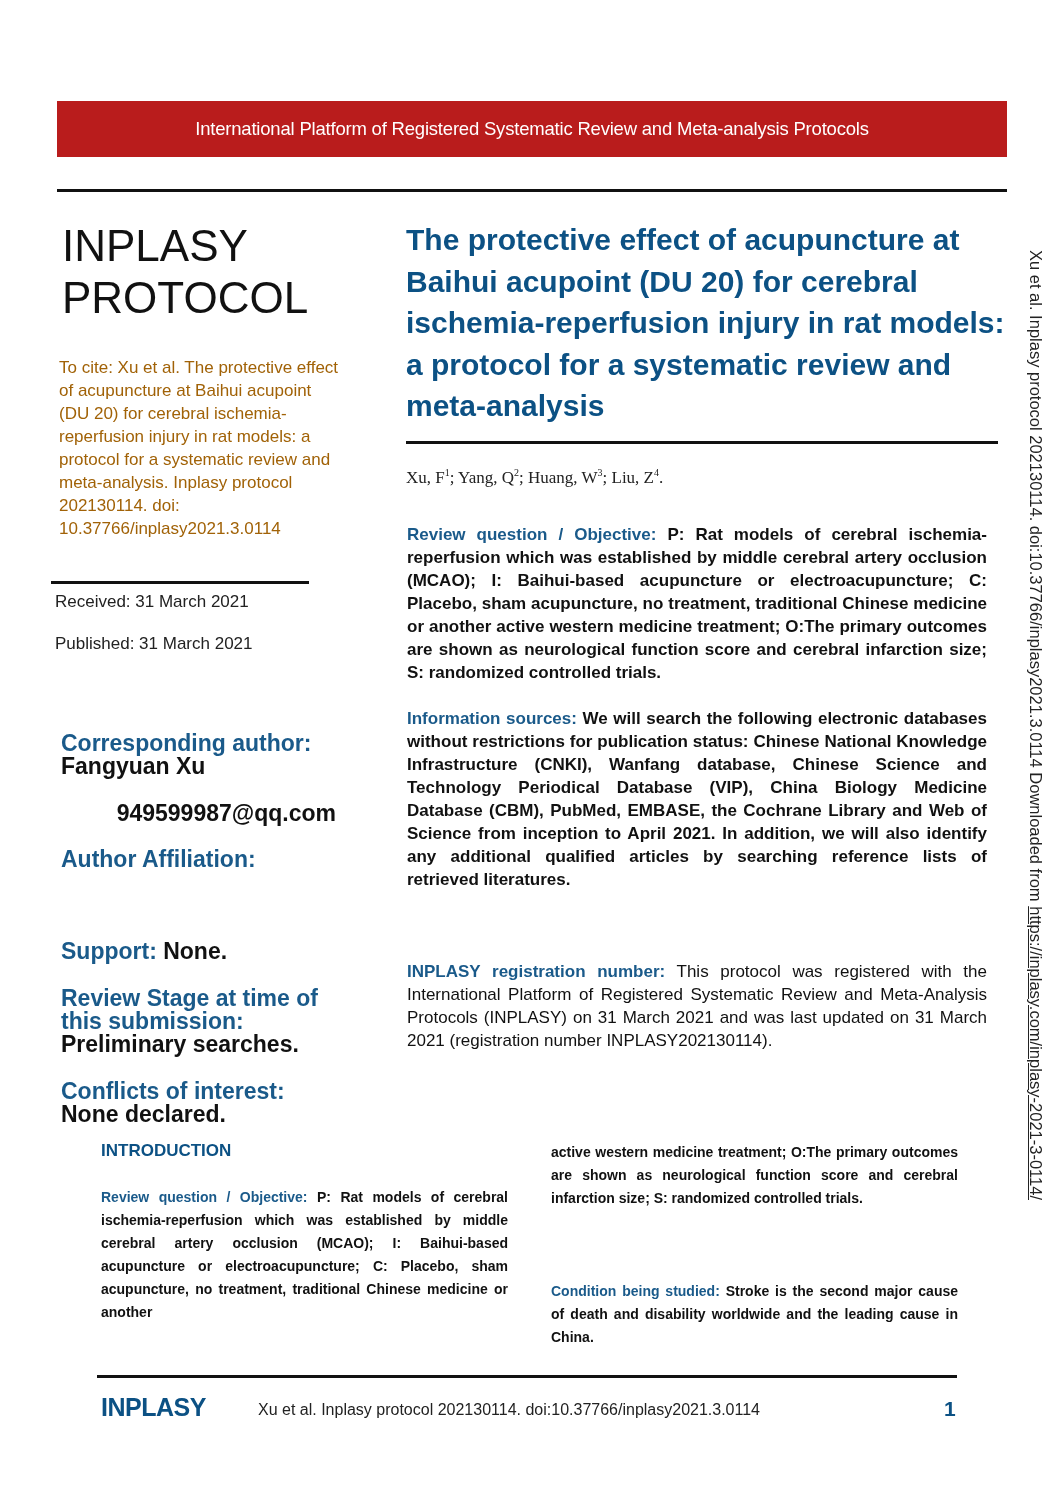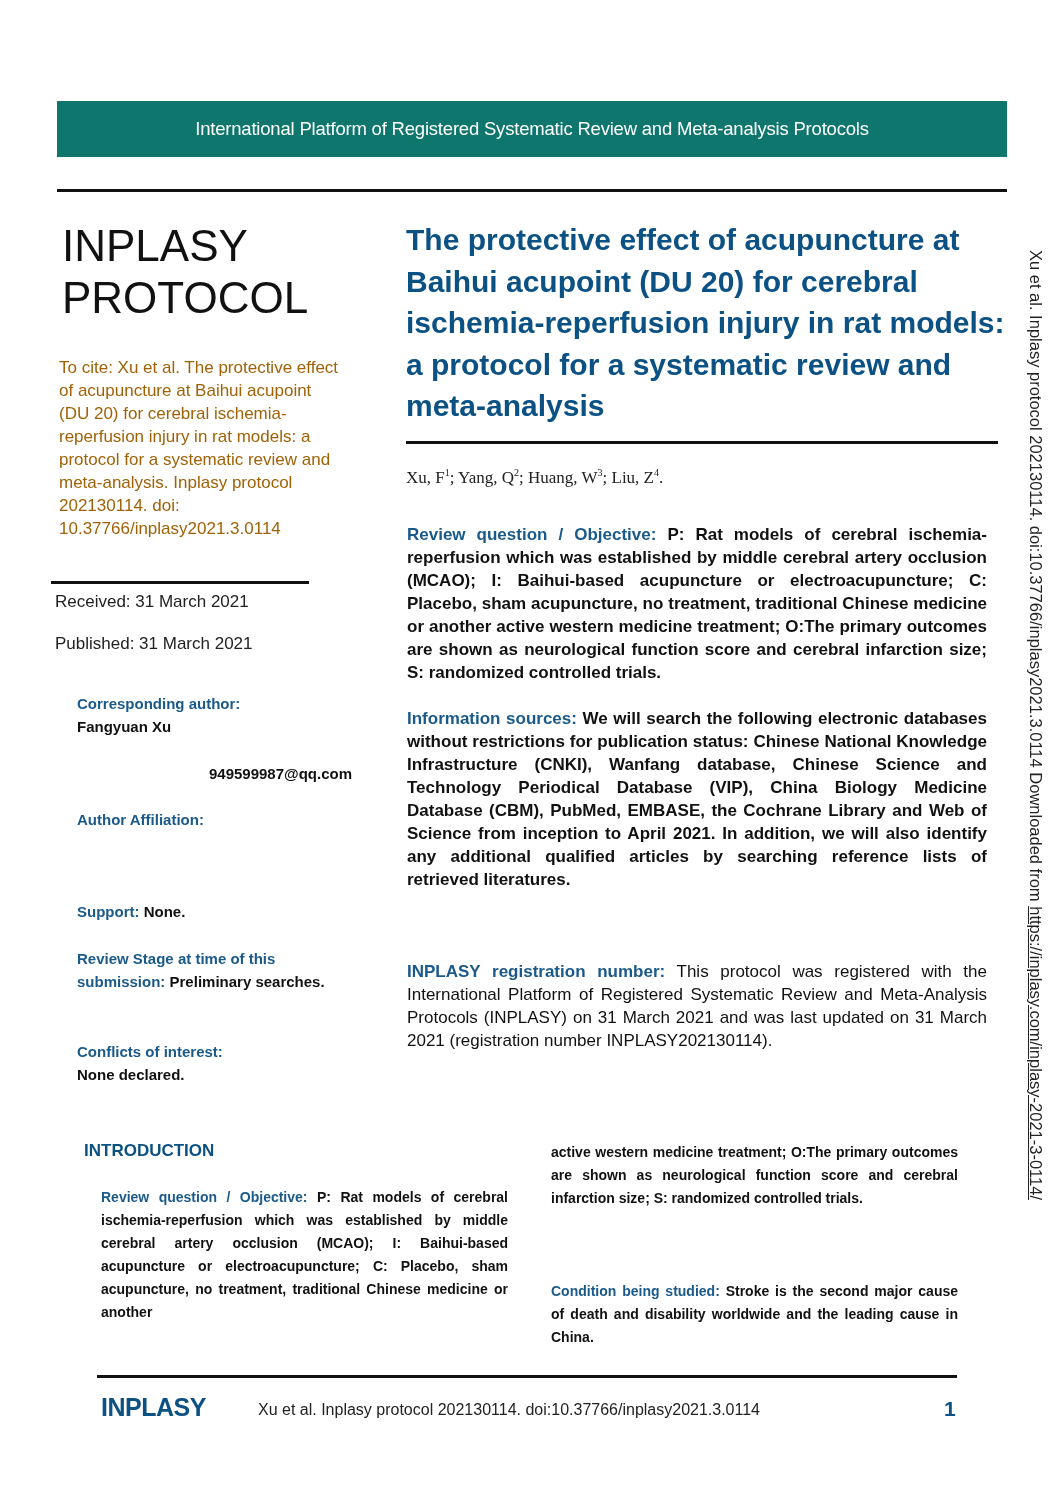--- a/index.html
+++ b/index.html
@@ -1,36 +1,36 @@
 <!DOCTYPE html>
 <html><head>
 <meta charset="utf-8">
 <style>
   html, body { margin: 0; padding: 0; background: #ffffff; }
   body { width: 1058px; height: 1497px; position: relative; overflow: hidden;
          font-family: "Liberation Sans", sans-serif; color: #111; }
   .banner { position: absolute; left: 57px; top: 101px; width: 950px; height: 56px;
-            background: #0f766e; color: #fff; display: flex; align-items: center; justify-content: center;
+            background: #b91c1c; color: #fff; display: flex; align-items: center; justify-content: center;
             font-size: 18.5px; letter-spacing: -0.2px; }
   .rule-top { position: absolute; left: 57px; top: 189px; width: 950px; height: 3px; background: #111; }
   .big-title { position: absolute; left: 62px; top: 220px; font-size: 44px; line-height: 52px; font-weight: normal; color: #111; margin: 0; }
   .cite { position: absolute; left: 59px; top: 356px; width: 280px; font-size: 17px; line-height: 23px; color: #a16207; }
   .rule-left { position: absolute; left: 51px; top: 581px; width: 258px; height: 3px; background: #111; }
   .received { position: absolute; left: 55px; top: 592px; font-size: 17px; color: #222; }
   .published { position: absolute; left: 55px; top: 634px; font-size: 17px; color: #222; }
-  .side { position: absolute; left: 77px; width: 275px; font-size: 15px; line-height: 23px; font-weight: bold; color: #111; }
+  .side { position: absolute; left: 61px; width: 275px; font-size: 23px; line-height: 23px; font-weight: bold; color: #111; margin-top: 40px; }
   .lbl { color: #1a5a8a; font-weight: bold; }
   .art-title { position: absolute; left: 406px; top: 219px; width: 600px; margin: 0;
                font-size: 30px; line-height: 41.5px; font-weight: bold; color: #0c5184; }
   .rule-title { position: absolute; left: 406px; top: 441px; width: 592px; height: 3px; background: #111; }
   .authors { position: absolute; left: 406px; top: 467px; font-size: 17px; color: #222; font-family: Liberation Serif, serif; }
   .authors sup { font-size: 10px; }
   .para { position: absolute; left: 407px; width: 580px; font-size: 17px; line-height: 23px; text-align: justify; font-weight: bold; color: #111; margin: 0; }
   .para.normal { font-weight: normal; }
-  .intro-head { position: absolute; left: 84px; top: 1141px; font-size: 17px; font-weight: bold; color: #0c5184; margin: 0; }
+  .intro-head { position: absolute; left: 101px; top: 1141px; font-size: 17px; font-weight: bold; color: #0c5184; margin: 0; }
   .col { position: absolute; width: 407px; font-size: 14px; line-height: 23px; text-align: justify; font-weight: bold; color: #111; margin: 0; }
   .rule-foot { position: absolute; left: 97px; top: 1375px; width: 860px; height: 3px; background: #111; }
   .foot-brand { position: absolute; left: 101px; top: 1393px; font-size: 25px; font-weight: bold; color: #0c5184; letter-spacing: -0.5px; }
   .foot-cite { position: absolute; left: 258px; top: 1401px; font-size: 16px; color: #222; }
   .foot-page { position: absolute; left: 944px; top: 1397px; font-size: 21px; font-weight: bold; color: #0c5184; }
   .vertical { position: absolute; left: 1027px; top: 250px; transform-origin: 0 0; transform: rotate(90deg) translateY(-18px);
               white-space: nowrap; font-size: 16.5px; color: #222; }
   .vertical a { color: #222; text-decoration: underline; }
 </style>
 </head>

